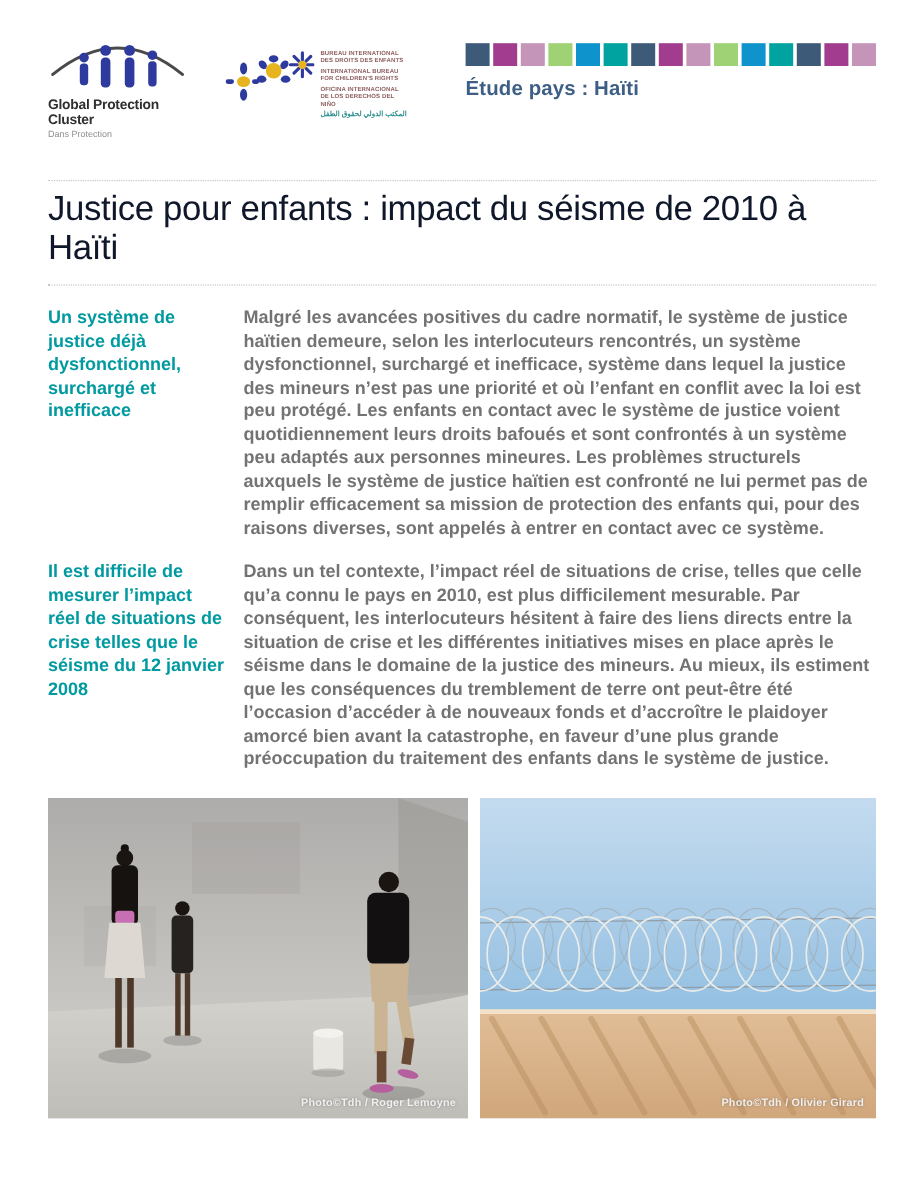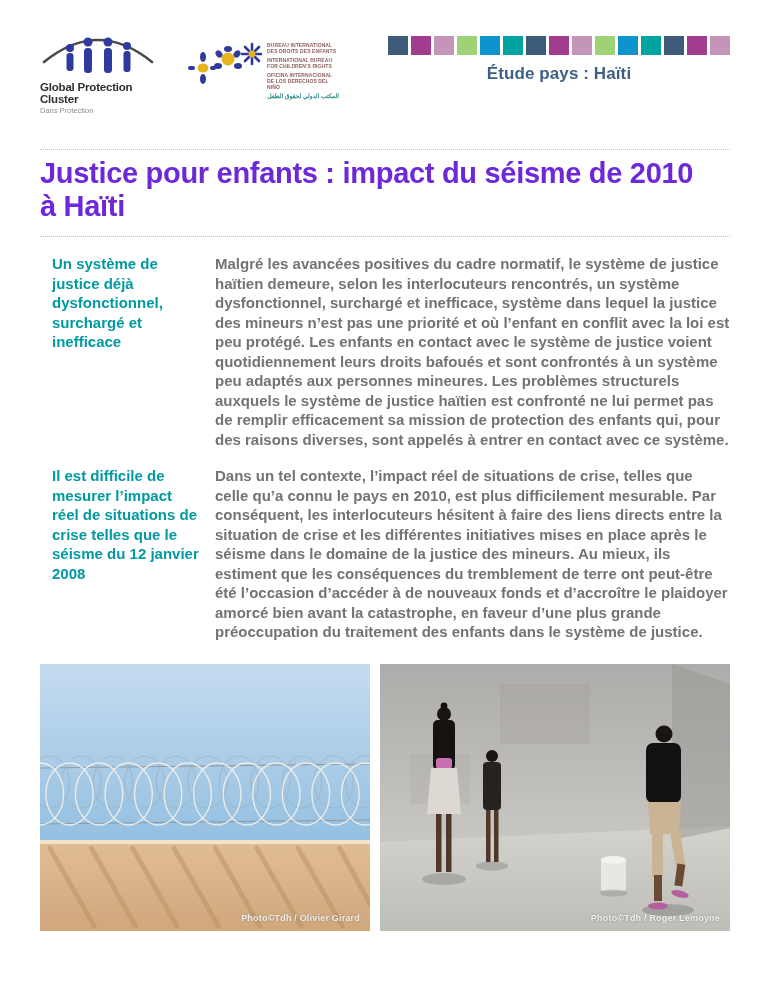--- a/index.html
+++ b/index.html
@@ -14,39 +14,39 @@
   
   .header { display:flex; align-items:flex-start; padding-top:26px; }
   .gpc { width:132px; text-align:left; flex:0 0 auto; }
   .gpc-title { font-size:11.5px; font-weight:700; color:#2f2f2f; letter-spacing:-0.2px; margin-top:1px; }
   .gpc-sub { font-size:7.5px; color:#8e8e8e; margin-top:1px; }
   .ibcr { display:flex; align-items:flex-start; margin-left:16px; margin-top:16px; flex:0 0 auto; }
   .ibcr-text { margin-left:5px; width:72px; }
   .ibcr-line { font-size:5px; line-height:6px; font-weight:700; color:#8f5f5f;
                text-transform:uppercase; margin-bottom:3px; letter-spacing:0.1px; }
   .ibcr-line.arabic { color:#2e8f8f; font-size:6px; direction:rtl; }
-  .header-right { margin-left:auto; text-align:center; margin-top:10px; }
+  .header-right { margin-left:auto; text-align:left; margin-top:10px; }
   .squares { display:flex; gap:3px; justify-content:flex-end; }
   .square { width:20px; height:19px; flex:0 0 auto; }
   .edition { margin-top:9px; font-size:17px; font-weight:700; color:#3e5f85; letter-spacing:0.1px; }
 
   
   .title-block {
     margin-top:34px;
     border-top:1px dotted #bfc6cc; border-bottom:1px dotted #bfc6cc;
     padding:7px 0 13px;
   }
   h1.doc-title {
     margin:0; max-width:655px;
-    font-size:29px; line-height:33px; font-weight:700;
-    color:#6d28d9; letter-spacing:-0.3px;
-  }
-
-  
-  .section { display:flex; margin-top:17px;margin-left:12px; }
+    font-size:29px; line-height:33px; font-weight:400;
+    color:#0f172a; letter-spacing:-0.3px;
+  }
+
+  
+  .section { display:flex; margin-top:17px; }
   .section-heading {
     flex:0 0 163px; padding-right:14px;
     font-size:15px; line-height:19.5px; font-weight:700; color:#009aa0;
   }
   .section-body {
     flex:1; font-size:15px; line-height:19.5px; font-weight:700; color:#737373;
   }
 
   
   .photos { display:flex; gap:10px; margin-top:22px; }
@@ -158,20 +158,79 @@
       <div class="section-body">Malgré les avancées positives du cadre normatif, le système de justice haïtien demeure, selon les interlocuteurs rencontrés, un système dysfonctionnel, surchargé et inefficace, système dans lequel la justice des mineurs n’est pas une priorité et où l’enfant en conflit avec la loi est peu protégé. Les enfants en contact avec le système de justice voient quotidiennement leurs droits bafoués et sont confrontés à un système peu adaptés aux personnes mineures. Les problèmes structurels auxquels le système de justice haïtien est confronté ne lui permet pas de remplir efficacement sa mission de protection des enfants qui, pour des raisons diverses, sont appelés à entrer en contact avec ce système.</div>
     </div>
 
     <div class="section">
       <div class="section-heading">Il est difficile de mesurer l’impact réel de situations de crise telles que le séisme du 12 janvier 2008</div>
       <div class="section-body">Dans un tel contexte, l’impact réel de situations de crise, telles que celle qu’a connu le pays en 2010, est plus difficilement mesurable. Par conséquent, les interlocuteurs hésitent à faire des liens directs entre la situation de crise et les différentes initiatives mises en place après le séisme dans le domaine de la justice des mineurs. Au mieux, ils estiment que les conséquences du tremblement de terre ont peut-être été l’occasion d’accéder à de nouveaux fonds et d’accroître le plaidoyer amorcé bien avant la catastrophe, en faveur d’une plus grande préoccupation du traitement des enfants dans le système de justice.</div>
     </div>
 
     <div class="photos">
 
+      <div class="photo photo-left">
+        <svg viewBox="0 0 350 267" preserveAspectRatio="none">
+          <defs>
+            <linearGradient id="wallG" x1="0" y1="0" x2="0" y2="1">
+              <stop offset="0" stop-color="#aeacaa"></stop>
+                <stop offset="1" stop-color="#c9c7c3"></stop>
+            </linearGradient>
+            <linearGradient id="floorG" x1="0" y1="0" x2="0" y2="1">
+              <stop offset="0" stop-color="#d4d2cd"></stop>
+                <stop offset="1" stop-color="#bfbdb8"></stop>
+            </linearGradient>
+          </defs>
+          <rect x="0" y="0" width="350" height="180" fill="url(#wallG)"></rect>
+          <polygon points="0,178 350,162 350,267 0,267" fill="url(#floorG)"></polygon>
+          <polygon points="292,0 350,20 350,164 292,176" fill="#9b9995" opacity="0.55"></polygon>
+          <rect x="120" y="20" width="90" height="60" fill="#8f8d89" opacity="0.18"></rect>
+          <rect x="30" y="90" width="60" height="50" fill="#8f8d89" opacity="0.12"></rect>
+
+          <g>
+            <ellipse cx="64" cy="215" rx="22" ry="6" fill="#8a8884" opacity="0.5"></ellipse>
+            <circle cx="64" cy="42" r="3.4" fill="#14100d"></circle>
+            <circle cx="64" cy="50" r="7" fill="#1a1511"></circle>
+            <rect x="53" y="56" width="22" height="50" rx="5" fill="#15120f"></rect>
+            <rect x="56" y="94" width="16" height="11" rx="3" fill="#c76fb3"></rect>
+            <polygon points="51,104 77,104 81,150 47,150" fill="#ddd9d2"></polygon>
+            <rect x="56" y="150" width="5.5" height="58" fill="#4e382a"></rect>
+            <rect x="66" y="150" width="5.5" height="58" fill="#4e382a"></rect>
+          </g>
+
+          <g>
+            <ellipse cx="112" cy="202" rx="16" ry="4.5" fill="#8a8884" opacity="0.45"></ellipse>
+            <circle cx="112" cy="92" r="6" fill="#1a1511"></circle>
+            <rect x="103" y="98" width="18" height="48" rx="4" fill="#26221f"></rect>
+            <rect x="106" y="146" width="4.5" height="52" fill="#4e382a"></rect>
+            <rect x="114" y="146" width="4.5" height="52" fill="#4e382a"></rect>
+          </g>
+
+          <g>
+            <rect x="221" y="196" width="25" height="31" rx="3" fill="#e9e7e2"></rect>
+            <ellipse cx="233.5" cy="196" rx="12.5" ry="4" fill="#f4f2ee"></ellipse>
+            <ellipse cx="233.5" cy="229" rx="14" ry="3.5" fill="#97958f" opacity="0.5"></ellipse>
+          </g>
+
+          <g>
+            <ellipse cx="288" cy="246" rx="26" ry="6" fill="#84827e" opacity="0.5"></ellipse>
+            <circle cx="284" cy="70" r="8.5" fill="#1a1511"></circle>
+            <rect x="266" y="79" width="35" height="60" rx="7" fill="#121010"></rect>
+            <polygon points="268,138 301,138 299,170 270,170" fill="#cab494"></polygon>
+            <rect x="272" y="168" width="11" height="45" fill="#cab494"></rect>
+            <rect x="274" y="211" width="8" height="26" fill="#6b4a35"></rect>
+            <polygon points="290,168 300,168 305,200 296,204" fill="#cab494"></polygon>
+            <rect x="296" y="200" width="8" height="22" fill="#6b4a35" transform="rotate(8 300 210)"></rect>
+            <ellipse cx="278" cy="242" rx="10" ry="3.6" fill="#b65f9e"></ellipse>
+            <ellipse cx="300" cy="230" rx="9" ry="3.4" fill="#b65f9e" transform="rotate(14 300 230)"></ellipse>
+          </g>
+        </svg>
+        <div class="credit">Photo©Tdh / Roger Lemoyne</div>
+      </div>
+
       <div class="photo photo-right">
         <svg viewBox="0 0 335 267" preserveAspectRatio="none">
           <defs>
             <linearGradient id="skyG" x1="0" y1="0" x2="0" y2="1">
               <stop offset="0" stop-color="#c4dbef"></stop>
                 <stop offset="1" stop-color="#93bfe1"></stop>
             </linearGradient>
             <linearGradient id="stuccoG" x1="0" y1="0" x2="0" y2="1">
               <stop offset="0" stop-color="#e0bd96"></stop>
                 <stop offset="1" stop-color="#d1a77c"></stop>
@@ -221,75 +280,16 @@
             <ellipse cx="180" cy="130" rx="24" ry="31"></ellipse>
               <ellipse cx="210" cy="130" rx="24" ry="31"></ellipse>
             <ellipse cx="240" cy="130" rx="24" ry="31"></ellipse>
               <ellipse cx="270" cy="130" rx="24" ry="31"></ellipse>
             <ellipse cx="300" cy="130" rx="24" ry="31"></ellipse>
               <ellipse cx="330" cy="130" rx="24" ry="31"></ellipse>
           </g>
         </svg>
         <div class="credit">Photo©Tdh / Olivier Girard</div>
       </div>
-
-      <div class="photo photo-left">
-        <svg viewBox="0 0 350 267" preserveAspectRatio="none">
-          <defs>
-            <linearGradient id="wallG" x1="0" y1="0" x2="0" y2="1">
-              <stop offset="0" stop-color="#aeacaa"></stop>
-                <stop offset="1" stop-color="#c9c7c3"></stop>
-            </linearGradient>
-            <linearGradient id="floorG" x1="0" y1="0" x2="0" y2="1">
-              <stop offset="0" stop-color="#d4d2cd"></stop>
-                <stop offset="1" stop-color="#bfbdb8"></stop>
-            </linearGradient>
-          </defs>
-          <rect x="0" y="0" width="350" height="180" fill="url(#wallG)"></rect>
-          <polygon points="0,178 350,162 350,267 0,267" fill="url(#floorG)"></polygon>
-          <polygon points="292,0 350,20 350,164 292,176" fill="#9b9995" opacity="0.55"></polygon>
-          <rect x="120" y="20" width="90" height="60" fill="#8f8d89" opacity="0.18"></rect>
-          <rect x="30" y="90" width="60" height="50" fill="#8f8d89" opacity="0.12"></rect>
-
-          <g>
-            <ellipse cx="64" cy="215" rx="22" ry="6" fill="#8a8884" opacity="0.5"></ellipse>
-            <circle cx="64" cy="42" r="3.4" fill="#14100d"></circle>
-            <circle cx="64" cy="50" r="7" fill="#1a1511"></circle>
-            <rect x="53" y="56" width="22" height="50" rx="5" fill="#15120f"></rect>
-            <rect x="56" y="94" width="16" height="11" rx="3" fill="#c76fb3"></rect>
-            <polygon points="51,104 77,104 81,150 47,150" fill="#ddd9d2"></polygon>
-            <rect x="56" y="150" width="5.5" height="58" fill="#4e382a"></rect>
-            <rect x="66" y="150" width="5.5" height="58" fill="#4e382a"></rect>
-          </g>
-
-          <g>
-            <ellipse cx="112" cy="202" rx="16" ry="4.5" fill="#8a8884" opacity="0.45"></ellipse>
-            <circle cx="112" cy="92" r="6" fill="#1a1511"></circle>
-            <rect x="103" y="98" width="18" height="48" rx="4" fill="#26221f"></rect>
-            <rect x="106" y="146" width="4.5" height="52" fill="#4e382a"></rect>
-            <rect x="114" y="146" width="4.5" height="52" fill="#4e382a"></rect>
-          </g>
-
-          <g>
-            <rect x="221" y="196" width="25" height="31" rx="3" fill="#e9e7e2"></rect>
-            <ellipse cx="233.5" cy="196" rx="12.5" ry="4" fill="#f4f2ee"></ellipse>
-            <ellipse cx="233.5" cy="229" rx="14" ry="3.5" fill="#97958f" opacity="0.5"></ellipse>
-          </g>
-
-          <g>
-            <ellipse cx="288" cy="246" rx="26" ry="6" fill="#84827e" opacity="0.5"></ellipse>
-            <circle cx="284" cy="70" r="8.5" fill="#1a1511"></circle>
-            <rect x="266" y="79" width="35" height="60" rx="7" fill="#121010"></rect>
-            <polygon points="268,138 301,138 299,170 270,170" fill="#cab494"></polygon>
-            <rect x="272" y="168" width="11" height="45" fill="#cab494"></rect>
-            <rect x="274" y="211" width="8" height="26" fill="#6b4a35"></rect>
-            <polygon points="290,168 300,168 305,200 296,204" fill="#cab494"></polygon>
-            <rect x="296" y="200" width="8" height="22" fill="#6b4a35" transform="rotate(8 300 210)"></rect>
-            <ellipse cx="278" cy="242" rx="10" ry="3.6" fill="#b65f9e"></ellipse>
-            <ellipse cx="300" cy="230" rx="9" ry="3.4" fill="#b65f9e" transform="rotate(14 300 230)"></ellipse>
-          </g>
-        </svg>
-        <div class="credit">Photo©Tdh / Roger Lemoyne</div>
-      </div>
     </div>
 
   </div>
 </div>
 
 </body></html>

